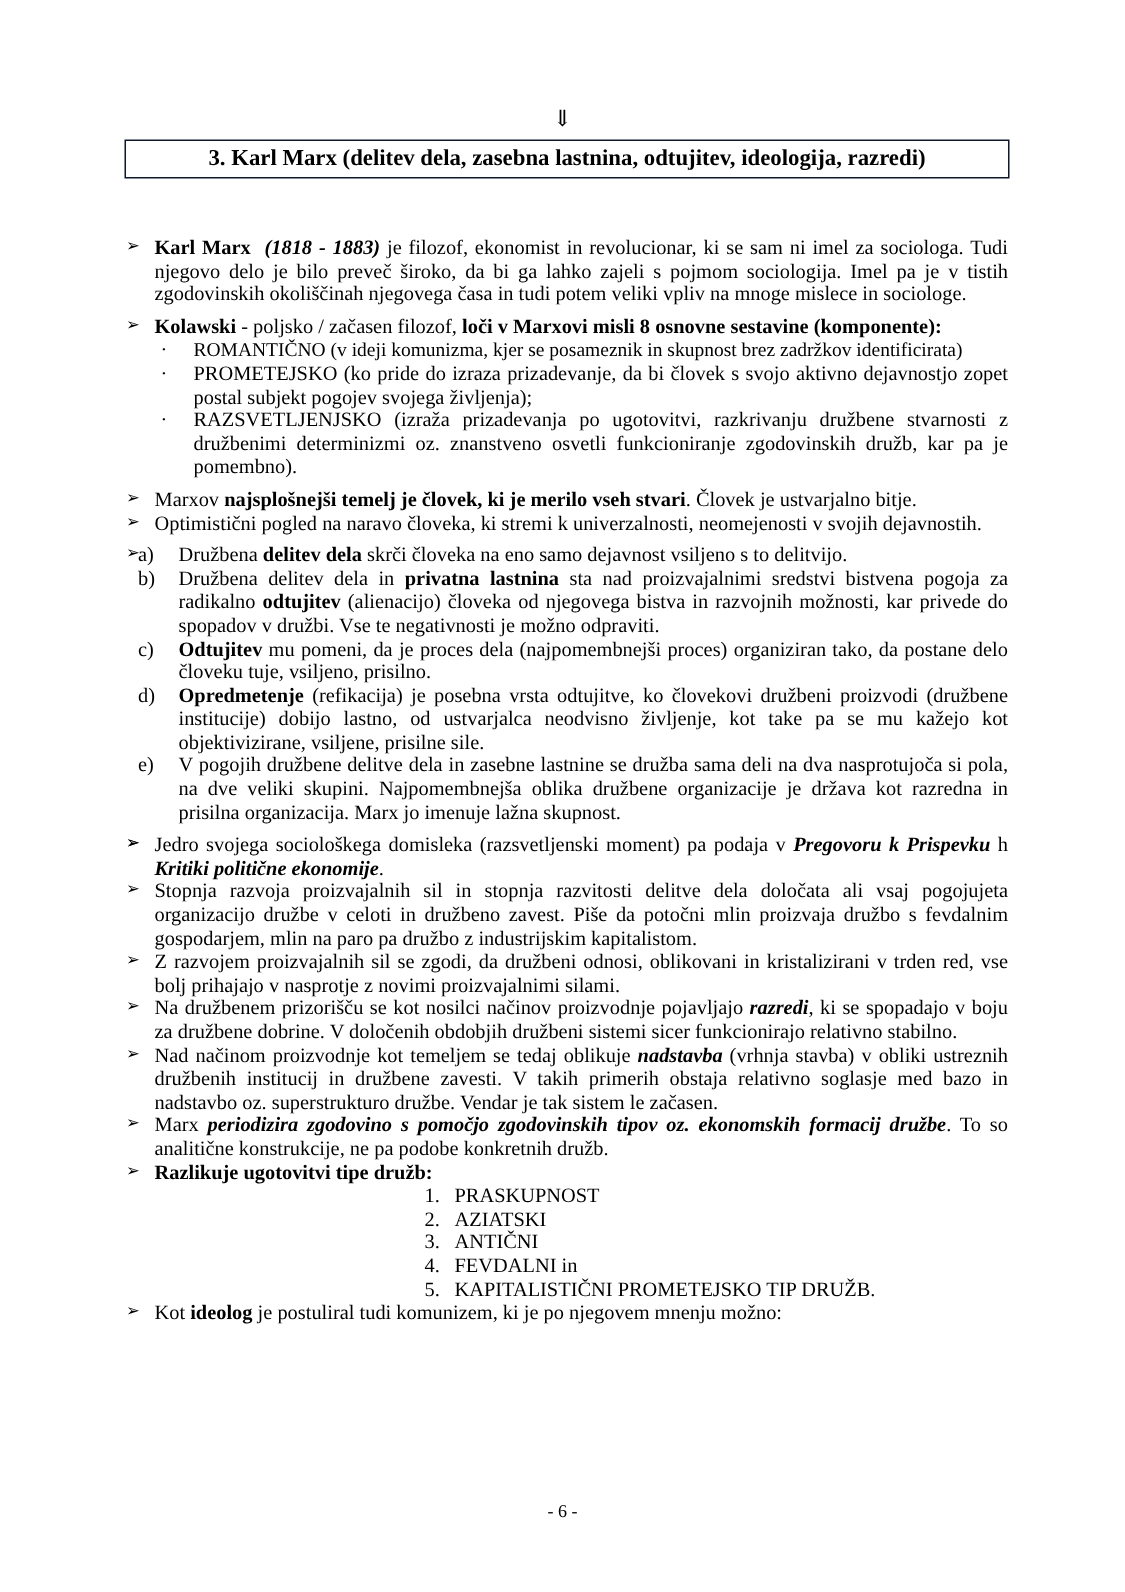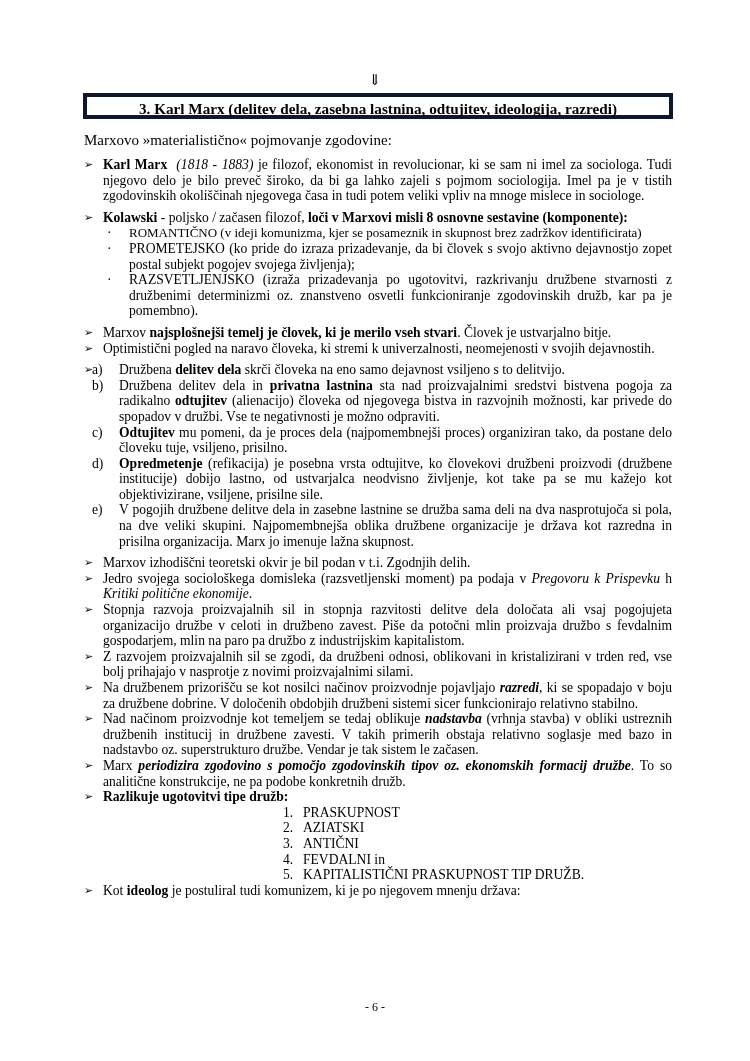--- a/index.html
+++ b/index.html
@@ -5,51 +5,50 @@
     html, body { margin: 0; padding: 0; background: #ffffff; }
     body {
       width: 750px; height: 1061px; position: relative; overflow: hidden;
       font-family: "Liberation Serif", "DejaVu Serif", serif;
       color: #000; font-size: 13.6px; line-height: 15.6px;
     }
     .page { position: absolute; left: 0; top: 0; width: 750px; height: 1061px; }
     .arrow { position: absolute; top: 73px; left: 0; width: 750px; text-align: center; font-size: 15px; }
     .title-box {
       position: absolute; left: 83px; top: 93px; width: 590px; height: 26px;
-      border: 4px solid #0f172a; box-sizing: border-box;
+      border: 1px solid #0f172a; box-sizing: border-box;
       text-align: center; font-weight: bold; font-size: 15.2px; line-height: 24px;
     }
     .intro { position: absolute; left: 84px; top: 131px; font-size: 15px; line-height: 18px; }
     .content { position: absolute; left: 84px; top: 157px; width: 588px; }
     .item { position: relative; padding-left: 19px; text-align: justify; }
     .item .bullet { position: absolute; left: 0; top: 0; font-size: 11px; }
     .gap { height: 6px; }
     .sub { position: relative; padding-left: 45px; text-align: justify; }
     .sub .dot { position: absolute; left: 23px; top: 0; }
     .alpha { position: relative; padding-left: 35px; text-align: justify; }
     .alpha .lbl { position: absolute; left: 8px; top: 0; }
     .num-list { position: relative; padding-left: 0; }
     .num { position: relative; padding-left: 219px; }
     .num .n { position: absolute; left: 199px; }
     b.bi, .bi { font-weight: bold; font-style: italic; }
-    i { font-style: italic; }
+    i { font-style: italic; font-weight: bold; }
     .footer { position: absolute; top: 1000px; left: 0; width: 750px; text-align: center; font-size: 12px; }
   </style>
 </head>
 <body>
 
 <div class="page">
 
   <div class="arrow">⇓</div>
 
   <div class="title-box">
     <span>3. Karl Marx (delitev dela, zasebna lastnina, odtujitev, ideologija, razredi)</span>
   </div>
 
-  <div class="intro">Marxovo »materialistično« pojmovanje zgodovine:</div>
 
   <div class="content">
 
     <div class="item">
       <span class="bullet">➢</span>
       <b>Karl Marx</b>&nbsp;&nbsp;<i>(1818 - 1883)</i><span> je filozof, ekonomist in revolucionar, ki se sam ni imel za sociologa. Tudi njegovo delo je bilo preveč široko, da bi ga lahko zajeli s pojmom sociologija. Imel pa je v tistih zgodovinskih okoliščinah njegovega časa in tudi potem veliki vpliv na mnoge mislece in sociologe.</span>
     </div>
     <div class="gap"></div>
 
     <div class="item">
@@ -100,21 +99,20 @@
       <b>Opredmetenje</b><span> (refikacija) je posebna vrsta odtujitve, ko človekovi družbeni proizvodi (družbene institucije) dobijo lastno, od ustvarjalca neodvisno življenje, kot take pa se mu kažejo kot objektivizirane, vsiljene, prisilne sile.</span>
     </div>
     <div class="alpha">
       <span class="lbl">e)</span>
       <span>V pogojih družbene delitve dela in zasebne lastnine se družba sama deli na dva nasprotujoča si pola, na dve veliki skupini. Najpomembnejša oblika družbene organizacije je država kot razredna in prisilna organizacija. Marx jo imenuje lažna skupnost.</span>
     </div>
     <div class="gap"></div>
 
     <div class="item">
       <span class="bullet">➢</span>
-      <span>Marxov izhodiščni teoretski okvir je bil podan v t.i. Zgodnjih delih.</span>
     </div>
     <div class="item">
       <span class="bullet">➢</span>
       <span>Jedro svojega sociološkega domisleka (razsvetljenski moment) pa podaja v </span><i>Pregovoru k Prispevku</i><span> h </span><i>Kritiki politične ekonomije</i><span>.</span>
     </div>
     <div class="item">
       <span class="bullet">➢</span>
       <span>Stopnja razvoja proizvajalnih sil in stopnja razvitosti delitve dela določata ali vsaj pogojujeta organizacijo družbe v celoti in družbeno zavest. Piše da potočni mlin proizvaja družbo s fevdalnim gospodarjem, mlin na paro pa družbo z industrijskim kapitalistom.</span>
     </div>
     <div class="item">
@@ -135,22 +133,22 @@
     </div>
     <div class="item">
       <span class="bullet">➢</span>
       <b>Razlikuje ugotovitvi tipe družb:</b>
     </div>
     <div class="num-list">
       <div class="num"><span class="n">1.</span><span>PRASKUPNOST</span></div>
       <div class="num"><span class="n">2.</span><span>AZIATSKI</span></div>
       <div class="num"><span class="n">3.</span><span>ANTIČNI</span></div>
       <div class="num"><span class="n">4.</span><span>FEVDALNI in</span></div>
-      <div class="num"><span class="n">5.</span><span>KAPITALISTIČNI PRASKUPNOST TIP DRUŽB.</span></div>
+      <div class="num"><span class="n">5.</span><span>KAPITALISTIČNI PROMETEJSKO TIP DRUŽB.</span></div>
     </div>
     <div class="item">
       <span class="bullet">➢</span>
-      <span>Kot </span><b>ideolog</b><span> je postuliral tudi komunizem, ki je po njegovem mnenju država:</span>
+      <span>Kot </span><b>ideolog</b><span> je postuliral tudi komunizem, ki je po njegovem mnenju možno:</span>
     </div>
   </div>
 
   <div class="footer">- 6 -</div>
 </div>
 
 </body></html>

